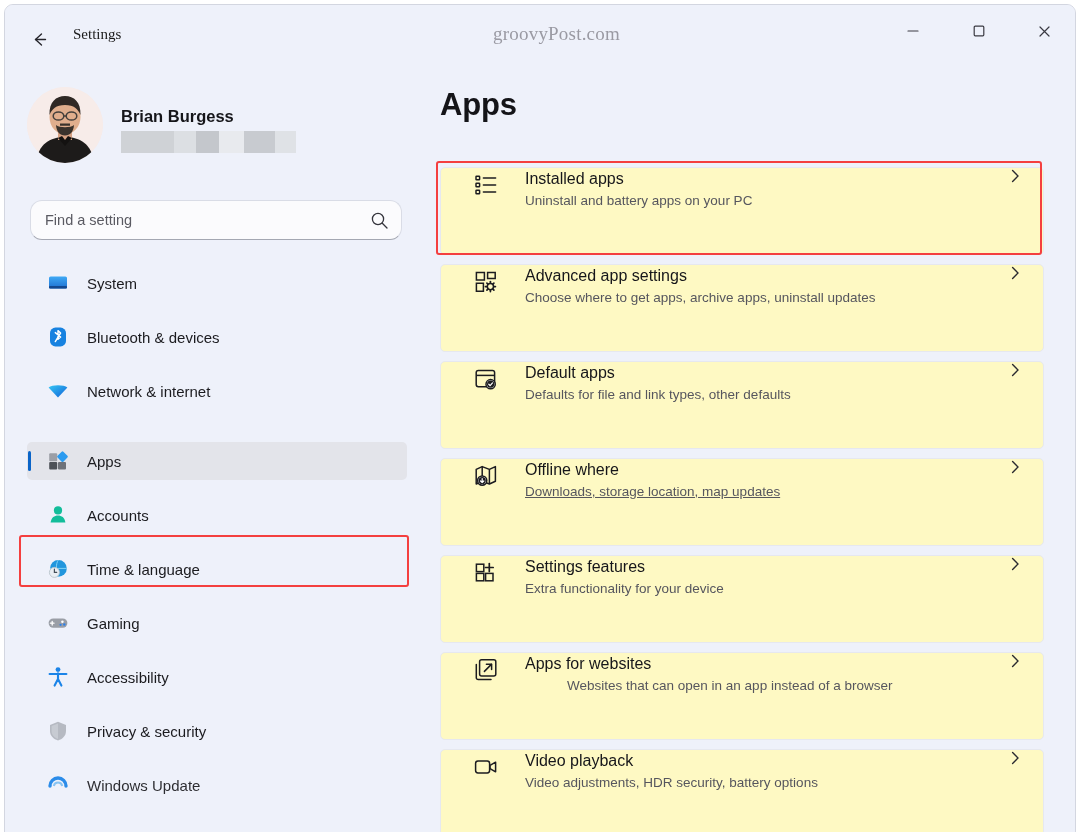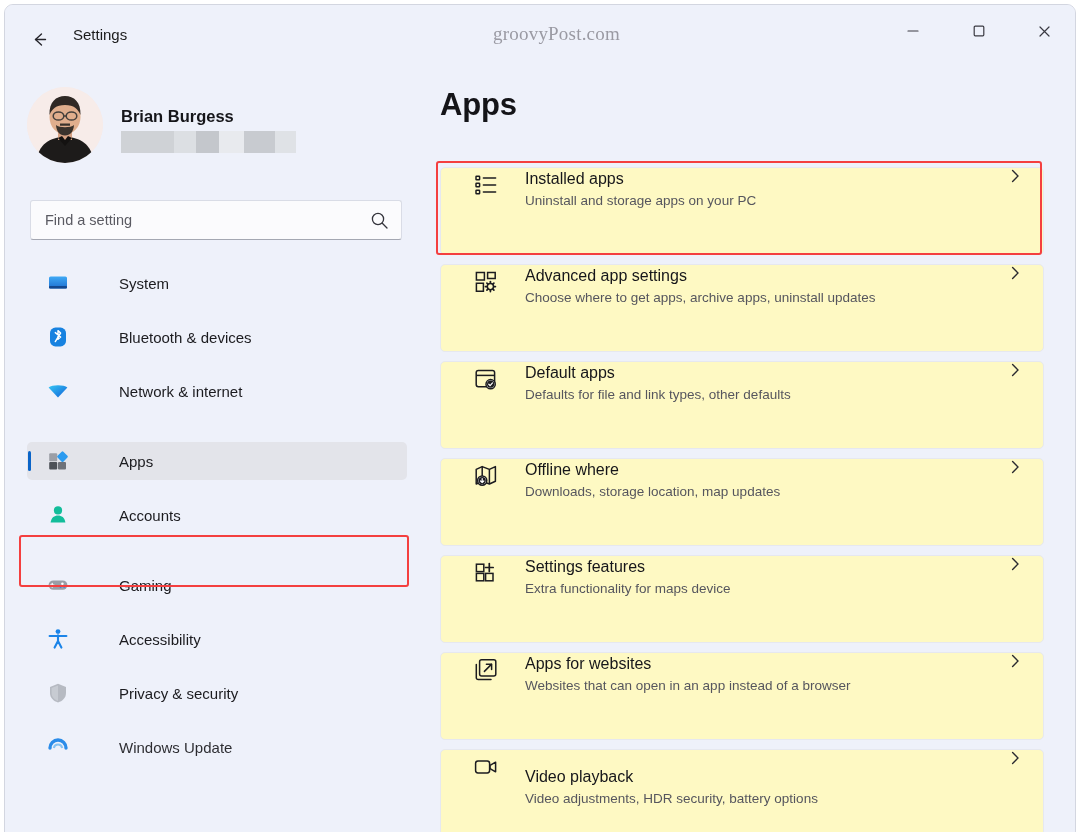--- a/index.html
+++ b/index.html
@@ -36,20 +36,21 @@
     width: 32px; height: 32px;
     display: flex; align-items: center; justify-content: center;
     border-radius: 4px;
     cursor: pointer;
   }
   #settings-title {
     position: absolute;
     left: 68px; top: 21px;
     font-size: 15px;
     color: #1b1b1b;
+    font-family: Liberation Serif, serif;
   }
   #watermark {
     position: absolute;
     left: 0; right: 0; top: 18px;
     text-align: center;
     font-family: "Liberation Serif", serif;
     font-size: 19px;
     color: #9a9aa3;
     letter-spacing: .2px;
     pointer-events: none;
@@ -106,21 +107,21 @@
     height: 100%;
   }
 
   #search-box {
     position: absolute;
     left: 25px; top: 143px;
     width: 372px; height: 40px;
     background: #fbfbfd;
     border: 1px solid #d9dce6;
     border-bottom: 1px solid #a4a7b2;
-    border-radius: 3px;
+    border-radius: 12px;
     cursor: text;
   }
   #search-input {
     position: absolute;
     left: 14px; top: 0;
     width: 310px; height: 38px;
     border: 0; outline: 0; background: transparent;
     font-family: "Liberation Sans", sans-serif;
     font-size: 14.5px;
     color: #3b3b42;
@@ -136,21 +137,20 @@
   #nav { position: absolute; left: 0; top: 207px; width: 424px; }
 
   .nav-item {
     position: relative;
     margin: 0 22px 0 22px;
     height: 38px;
     border-radius: 5px;
     display: flex;
     align-items: center;
     cursor: pointer;
-    gap: 32px;
   }
   .nav-gap { height: 16px; }
   .nav-item.selected { background: #e3e4ea; }
   .nav-item.selected::before {
     content: "";
     position: absolute;
     left: 1px; top: 9px;
     width: 3px; height: 20px;
     background: #0a64c8;
     border-radius: 2px;
@@ -384,20 +384,31 @@
         <span class="nav-icon">
           <svg width="22" height="22" viewBox="0 0 22 22">
             <circle cx="11" cy="6.4" r="4.1" fill="#12bd9a"></circle>
             <path d="M3.6 18.4 C4.4 13.6 7.4 11.6 11 11.6 C14.6 11.6 17.6 13.6 18.4 18.4 Z" fill="#12bd9a"></path>
           </svg>
         </span>
         <span class="nav-label">Accounts</span>
       </div>
       <div class="nav-gap"></div>
 
+      <div class="nav-item">
+        <span class="nav-icon">
+          <svg width="22" height="22" viewBox="0 0 22 22">
+            <circle cx="11.4" cy="10.4" r="8.4" fill="#2196dd"></circle>
+            <path d="M11.4 2 C8.6 5 8.6 15.8 11.4 18.8 M3 10.4 H19.8" stroke="#7fd2f5" stroke-width="1" fill="none"></path>
+            <circle cx="7.4" cy="14.4" r="5" fill="#e9eef3" stroke="#b9c4cc" stroke-width=".9"></circle>
+            <path d="M7.4 11.2 V14.4 H9.7" stroke="#46505a" stroke-width="1.2" fill="none" stroke-linecap="round"></path>
+          </svg>
+        </span>
+        <span class="nav-label">Time &amp; language</span>
+      </div>
       <div class="nav-gap"></div>
 
       <div class="nav-item">
         <span class="nav-icon">
           <svg width="22" height="22" viewBox="0 0 22 22">
             <rect x="1.6" y="6.4" width="18.8" height="9.4" rx="4.7" fill="#9a9ea6"></rect>
             <path d="M5.2 9.4 V13 M3.4 11.2 H7" stroke="#ffffff" stroke-width="1.3" stroke-linecap="round"></path>
             <circle cx="15.4" cy="9.8" r="1.25" fill="#ffffff"></circle>
             <circle cx="17.3" cy="12.6" r="1.25" fill="#2f81e8"></circle>
             <circle cx="13.6" cy="12.8" r="1.15" fill="#2f81e8"></circle>
@@ -461,21 +472,21 @@
             </g>
             <g stroke="#1c1c20" stroke-width="1.6" stroke-linecap="round">
               <path d="M10.4 6 H22.6"></path>
               <path d="M10.4 13 H22.6"></path>
               <path d="M10.4 20 H22.6"></path>
             </g>
           </svg>
         </span>
         <span class="card-text">
           <span class="card-title" style="display: block;">Installed apps</span>
-          <span class="card-sub" style="display: block;">Uninstall and storage apps on your PC</span>
+          <span class="card-sub" style="display: block;">Uninstall and battery apps on your PC</span>
         </span>
         <span class="card-chevron">
           <svg width="16" height="16" viewBox="0 0 16 16">
             <path d="M5.6 2.6 L11 8 L5.6 13.4" fill="none" stroke="#2b2b30" stroke-width="1.4" stroke-linecap="round" stroke-linejoin="round"></path>
           </svg>
         </span>
       </div>
 
       <div class="card">
         <span class="card-icon">
@@ -535,21 +546,21 @@
           <svg width="26" height="26" viewBox="0 0 26 26">
             <path d="M3.2 6.4 L9.2 3.6 L16.4 6.4 L22.4 3.6 V18.2 L16.4 21 L9.2 18.2 L3.2 21 Z" fill="none" stroke="#1c1c20" stroke-width="1.5" stroke-linejoin="round"></path>
             <path d="M9.2 3.6 V18.2 M16.4 6.4 V21" fill="none" stroke="#1c1c20" stroke-width="1.5"></path>
             <circle cx="9.2" cy="17.6" r="4.6" fill="#ffffff" stroke="#1c1c20" stroke-width="1.5"></circle>
             <circle cx="9.2" cy="17.6" r="3.6" fill="#1c1c20"></circle>
             <path d="M9.2 15.5 V19.5 M7.6 18 L9.2 19.6 L10.8 18" fill="none" stroke="#ffffff" stroke-width="1.25" stroke-linecap="round" stroke-linejoin="round"></path>
           </svg>
         </span>
         <span class="card-text">
           <span class="card-title" style="display: block;">Offline where</span>
-          <span class="card-sub" style="display: block;">Downloads, storage location, map updates</span>
+          <span class="card-sub" style="display: block; text-decoration: underline;">Downloads, storage location, map updates</span>
         </span>
         <span class="card-chevron">
           <svg width="16" height="16" viewBox="0 0 16 16">
             <path d="M5.6 2.6 L11 8 L5.6 13.4" fill="none" stroke="#2b2b30" stroke-width="1.4" stroke-linecap="round" stroke-linejoin="round"></path>
           </svg>
         </span>
       </div>
 
       <div class="card">
         <span class="card-icon">
@@ -560,58 +571,58 @@
               <rect x="12.6" y="13.4" width="7.4" height="7.4"></rect>
             </g>
             <g stroke="#1c1c20" stroke-width="1.7" stroke-linecap="round">
               <path d="M16.3 3.6 V11.4"></path>
               <path d="M12.4 7.5 H20.2"></path>
             </g>
           </svg>
         </span>
         <span class="card-text">
           <span class="card-title" style="display: block;">Settings features</span>
-          <span class="card-sub" style="display: block;">Extra functionality for maps device</span>
+          <span class="card-sub" style="display: block;">Extra functionality for your device</span>
         </span>
         <span class="card-chevron">
           <svg width="16" height="16" viewBox="0 0 16 16">
             <path d="M5.6 2.6 L11 8 L5.6 13.4" fill="none" stroke="#2b2b30" stroke-width="1.4" stroke-linecap="round" stroke-linejoin="round"></path>
           </svg>
         </span>
       </div>
 
       <div class="card">
         <span class="card-icon">
           <svg width="26" height="26" viewBox="0 0 26 26">
             <rect x="6.6" y="2.8" width="16.2" height="16.2" rx="2" fill="none" stroke="#1c1c20" stroke-width="1.5"></rect>
             <path d="M18 22.6 H5.2 A1.9 1.9 0 0 1 3.3 20.7 V7.6" fill="none" stroke="#1c1c20" stroke-width="1.5" stroke-linecap="round"></path>
             <path d="M11.4 14.4 L18.4 7.4" fill="none" stroke="#1c1c20" stroke-width="1.5" stroke-linecap="round"></path>
             <path d="M13.4 7.2 H18.6 V12.4" fill="none" stroke="#1c1c20" stroke-width="1.5" stroke-linecap="round" stroke-linejoin="round"></path>
           </svg>
         </span>
         <span class="card-text">
           <span class="card-title" style="display: block;">Apps for websites</span>
-          <span class="card-sub" style="display: block;">Websites that can open in an app instead of a browser</span>
+          <span class="card-sub" style="display: block; margin-left: 42px;">Websites that can open in an app instead of a browser</span>
         </span>
         <span class="card-chevron">
           <svg width="16" height="16" viewBox="0 0 16 16">
             <path d="M5.6 2.6 L11 8 L5.6 13.4" fill="none" stroke="#2b2b30" stroke-width="1.4" stroke-linecap="round" stroke-linejoin="round"></path>
           </svg>
         </span>
       </div>
 
       <div class="card">
         <span class="card-icon">
           <svg width="26" height="26" viewBox="0 0 26 26">
             <rect x="2.6" y="7" width="14" height="12" rx="2.4" fill="none" stroke="#1c1c20" stroke-width="1.5"></rect>
             <path d="M17 11.4 L22.6 8.2 V17.8 L17 14.6 Z" fill="none" stroke="#1c1c20" stroke-width="1.5" stroke-linejoin="round"></path>
           </svg>
         </span>
         <span class="card-text">
-          <span class="card-title" style="display: block; margin-top: 16px;">Video playback</span>
+          <span class="card-title" style="display: block;">Video playback</span>
           <span class="card-sub" style="display: block;">Video adjustments, HDR security, battery options</span>
         </span>
         <span class="card-chevron">
           <svg width="16" height="16" viewBox="0 0 16 16">
             <path d="M5.6 2.6 L11 8 L5.6 13.4" fill="none" stroke="#2b2b30" stroke-width="1.4" stroke-linecap="round" stroke-linejoin="round"></path>
           </svg>
         </span>
       </div>
 
     </div>

